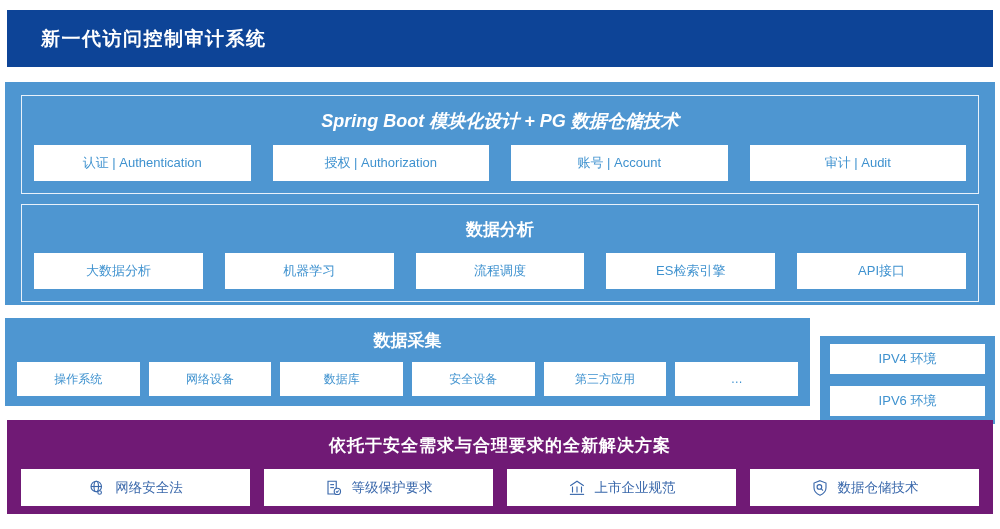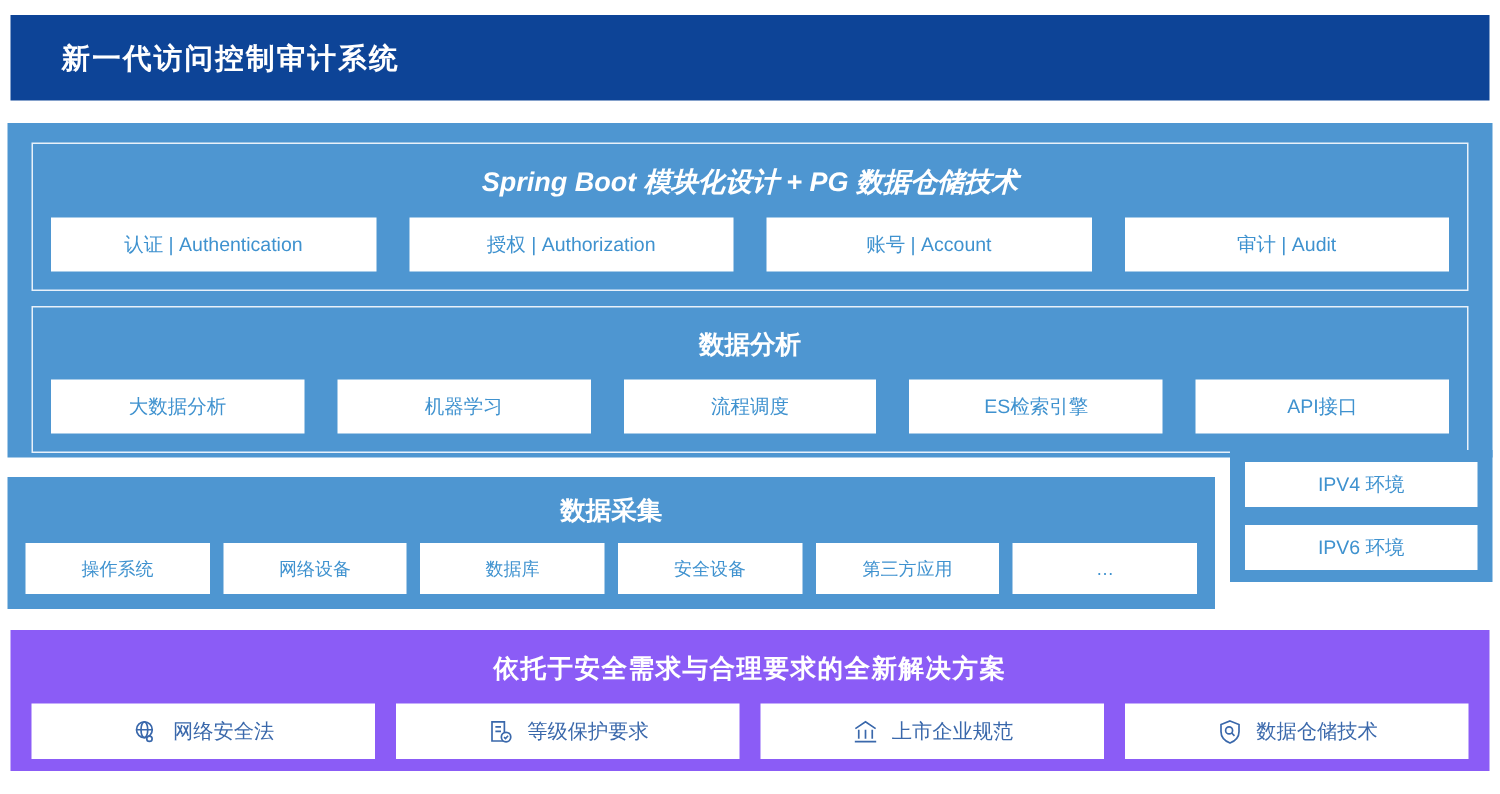--- a/index.html
+++ b/index.html
@@ -16,21 +16,21 @@
     position: absolute; left: 7px; top: 10px; width: 986px; height: 57px;
     background: #0d4497;
     display: flex; align-items: center; justify-content: flex-start; padding-left: 34px;
   }
   .header-title {
     color: #ffffff; font-size: 19px; font-weight: bold; letter-spacing: 1.5px;
   }
 
   
   .panel-light { background: #4e96d1; }
-  .panel-dark  { background: #8b5cf6; }
+  .panel-dark  { background: #701a75; }
 
   .stack-panel {
     position: absolute; left: 5px; top: 82px; width: 990px; height: 223px;
     padding: 13px 16px;
   }
   .group {
     border: 1.5px solid #e8f1fa;
     padding: 9px 12px 12px 12px;
   }
   .group + .group { margin-top: 10px; }
@@ -51,21 +51,21 @@
   .collect-panel {
     position: absolute; left: 5px; top: 318px; width: 805px; height: 88px;
     padding: 9px 12px 12px 12px;
   }
   .collect-panel .group-title { font-size: 17px; padding: 2px 0 10px 0; }
   .collect-row { display: flex; gap: 9px; }
   .collect-row .card { font-size: 12px; height: 34px; }
 
   
   .ip-panel {
-    position: absolute; left: 820px; top: 300px; width: 175px; height: 88px;
+    position: absolute; left: 820px; top: 336px; width: 175px; height: 88px;
     padding: 8px 10px;
     display: flex; flex-direction: column; justify-content: space-between;
   }
   .ip-card {
     background: #ffffff; height: 30px;
     display: flex; align-items: center; justify-content: center;
     color: #3f92cf; font-size: 13px;
   }
 
   

